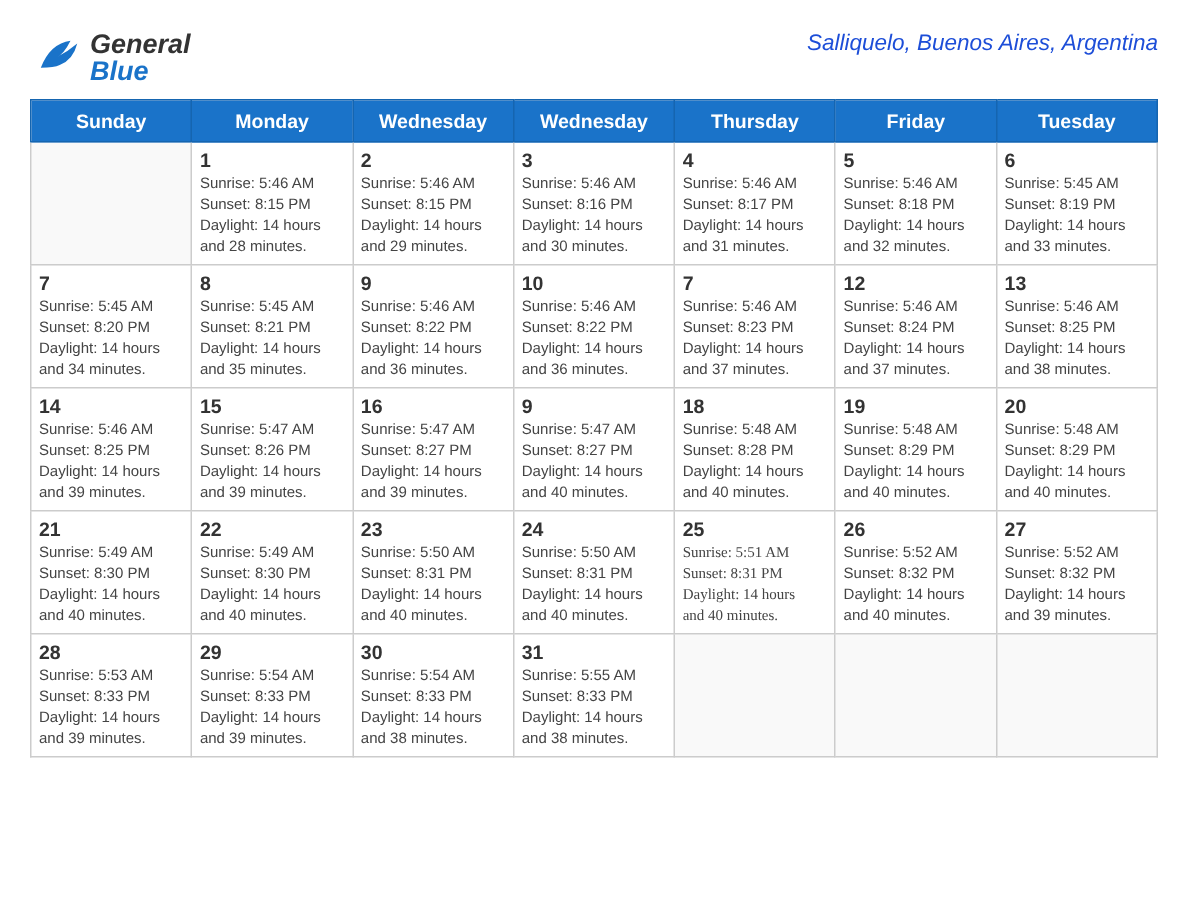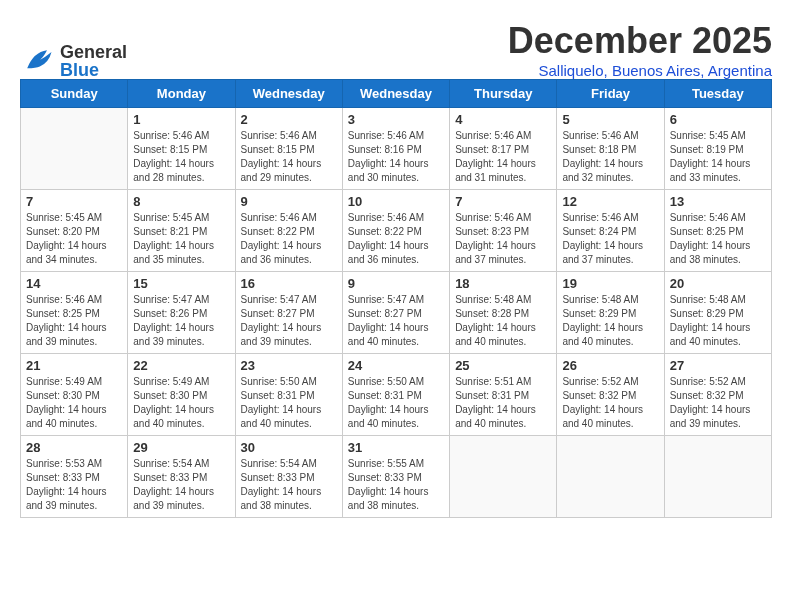--- a/index.html
+++ b/index.html
@@ -6,21 +6,23 @@
     body {
       font-family: Arial, sans-serif;
       background: #fff;
       width: 792px;
       min-height: 612px;
       padding: 20px;
     }
     .header {
       display: flex;
       justify-content: space-between;
-      align-items: flex-end;
+      align-items: flex-start;
+      margin-bottom: 10px;
+      font-style: italic;
     }
     .title-block {
       text-align: right;
     }
     .month-title {
       font-size: 36px;
       font-weight: bold;
       color: #333;
     }
     .subtitle {
@@ -94,21 +96,20 @@
   <div class="logo-wrapper">
     <svg class="logo-bird" viewBox="0 0 40 40" xmlns="http://www.w3.org/2000/svg">
       <path d="M8,28 Q15,10 30,8 Q25,18 20,20 Q28,16 35,10 Q32,22 22,26 Q18,28 8,28Z" fill="#1a73c9"></path>
     </svg>
     <div class="logo-name">
       <span class="logo-general">General</span>
       <span class="logo-blue-text">Blue</span>
     </div>
   </div>
   <div class="title-block">
-    <div class="month-title">December 2025</div>
     <div class="subtitle">Salliquelo, Buenos Aires, Argentina</div>
   </div>
 </div>
 
 <table class="calendar">
   <thead>
     <tr>
     <th>Sunday</th>
         <th>Monday</th>
         <th>Wednesday</th>
@@ -290,21 +291,21 @@
         </td>
         <td>
           <span class="day-number">24</span>
           <div class="day-info" style="white-space: pre-line;">Sunrise: 5:50 AM
 Sunset: 8:31 PM
 Daylight: 14 hours
 and 40 minutes.</div>
         </td>
         <td>
           <span class="day-number">25</span>
-          <div class="day-info" style="white-space: pre-line;">Sunrise: 5:51 AM
+          <div class="day-info" style="white-space: pre-line; font-family: Liberation Serif, serif;">Sunrise: 5:51 AM
 Sunset: 8:31 PM
 Daylight: 14 hours
 and 40 minutes.</div>
         </td>
         <td>
           <span class="day-number">26</span>
           <div class="day-info" style="white-space: pre-line;">Sunrise: 5:52 AM
 Sunset: 8:32 PM
 Daylight: 14 hours
 and 40 minutes.</div>

